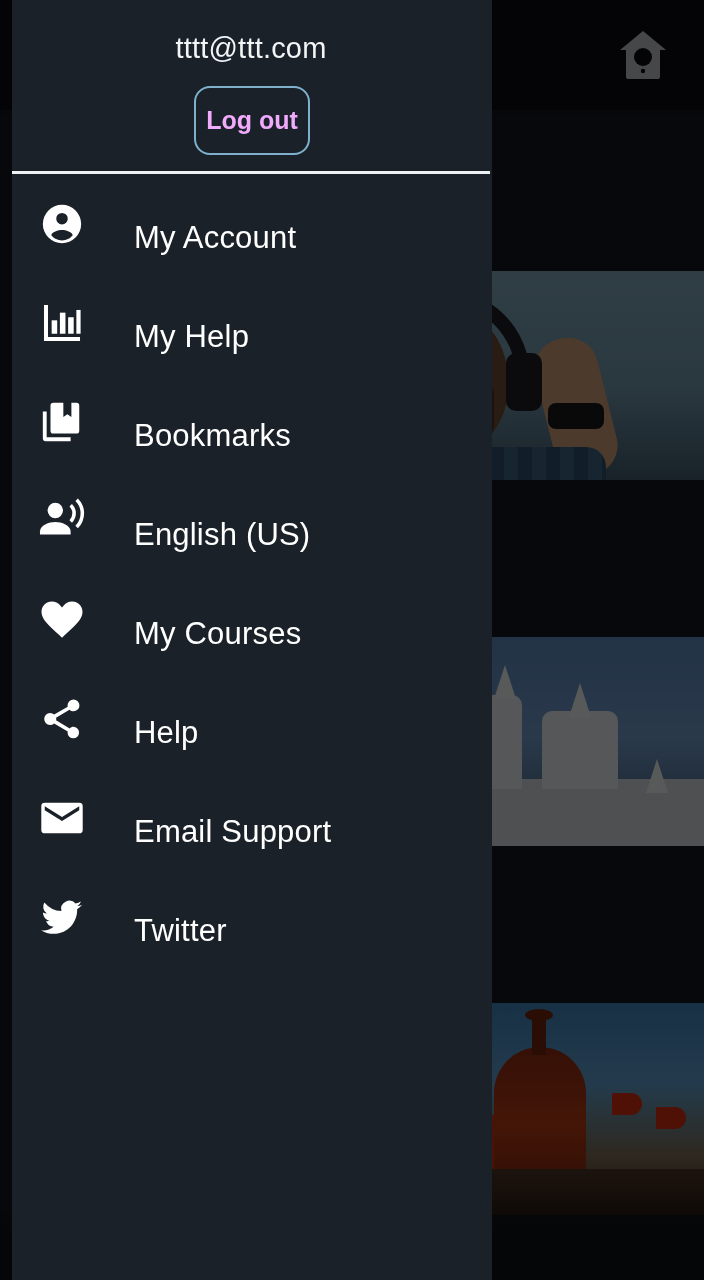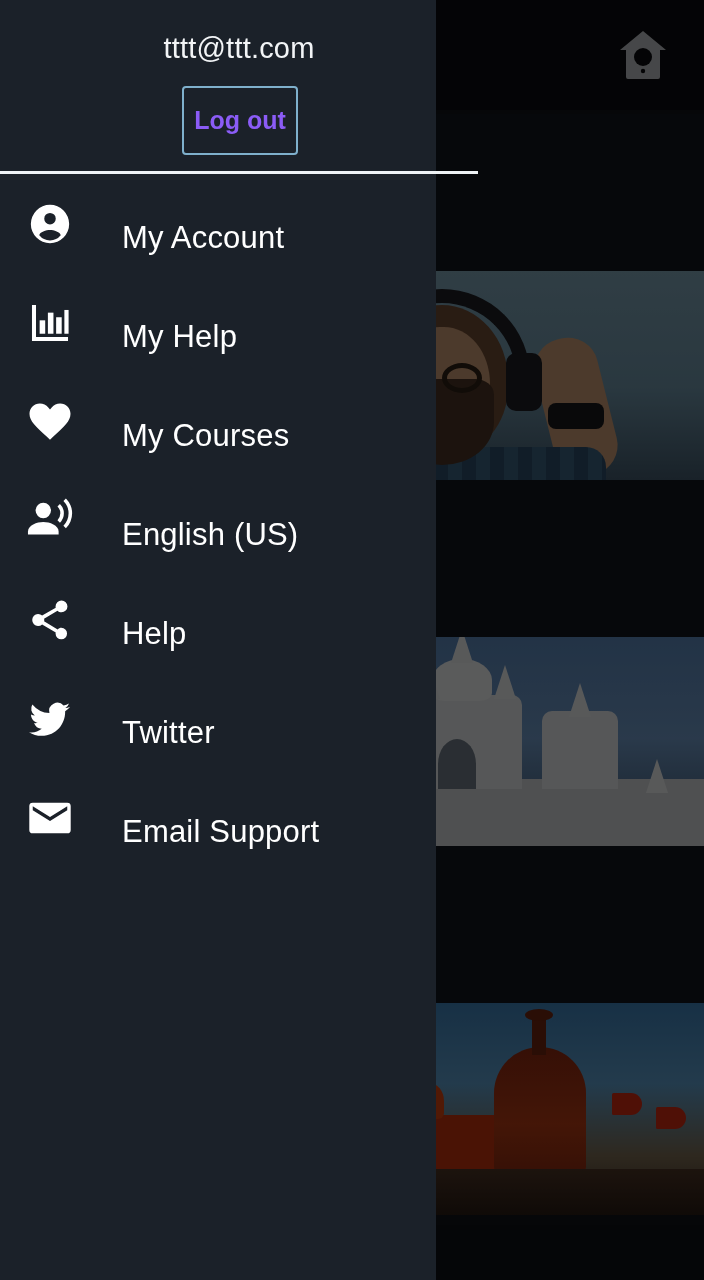--- a/index.html
+++ b/index.html
@@ -108,32 +108,32 @@
   .tp-gold { position:absolute; left:10px; bottom:66px; width:66px; height:66px;
     border:7px solid #c9922f; border-radius:50%; }
   .tp-ground { position:absolute; left:0; bottom:0; width:478px; height:46px;
     background:linear-gradient(180deg,#4b3425 0%,#2a1c14 100%); }
 
   
   #scrim { position:absolute; inset:0; background:rgba(0,0,0,.62); }
 
   
   #drawer {
-    position:absolute; left:0; top:0; width:436px; height:1280px;
+    position:absolute; left:12px; top:0; width:480px; height:1280px;
     background:#1b2129;
   }
   #drawer-header { position:relative; height:173px; }
   #account-email {
     position:absolute; left:0; top:32px; width:478px; text-align:center;
     font-size:29px; color:#f2f4f6; letter-spacing:.2px;
   }
   #logout-button {
     position:absolute; left:182px; top:86px; width:116px; height:69px;
-    border:2px solid #7fb0cc; border-radius:4px; background:transparent;
-    color:#8b5cf6; font-size:25px; font-weight:bold; font-family:"Liberation Sans", sans-serif;
+    border:2px solid #7fb0cc; border-radius:16px; background:transparent;
+    color:#f0abfc; font-size:25px; font-weight:bold; font-family:"Liberation Sans", sans-serif;
     display:flex; align-items:center; justify-content:center; cursor:pointer;
   }
   #header-divider {
     position:absolute; left:0; top:171px; width:478px; height:3px; background:#eef2f5;
   }
 
   #menu-list { position:absolute; left:0; top:174px; width:478px; }
   .menu-item {
     position:relative; height:99px; display:flex; align-items:center; cursor:pointer;
   }
@@ -263,66 +263,75 @@
             <path fill="#fff" d="M2.6 2.6h2.1v16.7h16.7v2.1H2.6z"></path>
             <rect x="6.6" y="10.6" width="2.9" height="7" fill="#fff"></rect>
             <rect x="10.9" y="6.6" width="2.9" height="11" fill="#fff"></rect>
             <rect x="15.2" y="9" width="2.9" height="8.6" fill="#fff"></rect>
             <rect x="19.5" y="5.2" width="2.2" height="12.4" fill="#fff"></rect>
           </svg>
         </span>
         <span class="menu-label">My Help</span>
       </div>
 
-
-
-      <div class="menu-item">
-        <span class="menu-icon">
-          <svg width="46" height="46" viewBox="0 0 24 24">
-              <path fill="#fff" d="M12 21.2l-1.6-1.5C4.7 14.6 1.3 11.5 1.3 7.7 1.3 4.7 3.7 2.3 6.7 2.3c1.7 0 3.4.8 4.4 2.1l.9 1.1.9-1.1a5.6 5.6 0 014.4-2.1c3 0 5.4 2.4 5.4 5.4 0 3.8-3.4 6.9-9.1 12z"></path>
-            </svg>
-        </span>
-        <span class="menu-label">My Courses</span>
-      </div>
+      <div class="menu-item">
+        <span class="menu-icon">
+          <svg width="46" height="46" viewBox="0 0 24 24">
+            <path fill="#fff" d="M4 6.5H2v14a1.5 1.5 0 001.5 1.5h13v-2H4z"></path>
+            <path fill="#fff" d="M19.5 2h-12A1.5 1.5 0 006 3.5v13A1.5 1.5 0 007.5 18h12a1.5 1.5 0 001.5-1.5v-13A1.5 1.5 0 0019.5 2zm-2.6 0v7.4l-2.1-1.5-2.1 1.5V2z"></path>
+          </svg>
+        </span>
+        <span class="menu-label">Bookmarks</span>
+      </div>
+
 
       <div class="menu-item">
         <span class="menu-icon">
           <svg width="46" height="46" viewBox="0 0 24 24">
             <circle cx="8.5" cy="6.5" r="4" fill="#fff"></circle>
             <path fill="#fff" d="M8.5 12.5c-3.3 0-8 1.7-8 5v1.5h16V17.5c0-3.3-4.7-5-8-5z"></path>
             <path fill="#fff" d="M17.2 3.1l-1.3 1.3a5.1 5.1 0 010 7.2l1.3 1.3a6.9 6.9 0 000-9.8z"></path>
             <path fill="#fff" d="M20.3.2l-1.3 1.3a9.2 9.2 0 010 13l1.3 1.3a11 11 0 000-15.6z"></path>
           </svg>
         </span>
         <span class="menu-label">English (US)</span>
       </div>
 
       <div class="menu-item">
         <span class="menu-icon">
           <svg width="46" height="46" viewBox="0 0 24 24">
+              <path fill="#fff" d="M12 21.2l-1.6-1.5C4.7 14.6 1.3 11.5 1.3 7.7 1.3 4.7 3.7 2.3 6.7 2.3c1.7 0 3.4.8 4.4 2.1l.9 1.1.9-1.1a5.6 5.6 0 014.4-2.1c3 0 5.4 2.4 5.4 5.4 0 3.8-3.4 6.9-9.1 12z"></path>
+            </svg>
+        </span>
+        <span class="menu-label">My Courses</span>
+      </div>
+
+      <div class="menu-item">
+        <span class="menu-icon">
+          <svg width="46" height="46" viewBox="0 0 24 24">
               <path fill="#fff" d="M18 16.1c-.8 0-1.5.3-2 .8l-7.1-4.2c.1-.2.1-.5.1-.7s0-.5-.1-.7l7-4.1c.6.5 1.3.8 2.1.8a3.1 3.1 0 10-3.1-3.1c0 .3 0 .5.1.7L7.9 9.7a3.1 3.1 0 100 4.6l7.1 4.2c0 .2-.1.4-.1.6a3 3 0 103-3z"></path>
             </svg>
         </span>
         <span class="menu-label">Help</span>
       </div>
 
 
       <div class="menu-item">
         <span class="menu-icon">
           <svg width="46" height="46" viewBox="0 0 24 24">
+              <path fill="#fff" d="M21 4H3a1.8 1.8 0 00-1.8 1.8v12.4A1.8 1.8 0 003 20h18a1.8 1.8 0 001.8-1.8V5.8A1.8 1.8 0 0021 4zm0 3.9l-9 5.6-9-5.6V5.9l9 5.6 9-5.6z"></path>
+            </svg>
+        </span>
+        <span class="menu-label">Email Support</span>
+      </div>
+
+      <div class="menu-item">
+        <span class="menu-icon">
+          <svg width="46" height="46" viewBox="0 0 24 24">
               <path fill="#fff" d="M22.5 5.6c-.8.4-1.6.6-2.5.7a4.3 4.3 0 001.9-2.4c-.8.5-1.8.9-2.8 1.1a4.3 4.3 0 00-7.4 3.9A12.3 12.3 0 012.8 4.4a4.3 4.3 0 001.3 5.8 4.3 4.3 0 01-2-.5v.1c0 2.1 1.5 3.8 3.5 4.2a4.4 4.4 0 01-1.9.1 4.3 4.3 0 004 3A8.7 8.7 0 011 18.9a12.3 12.3 0 006.6 1.9c8 0 12.3-6.6 12.3-12.3v-.6a8.7 8.7 0 002.6-2.3z"></path>
             </svg>
         </span>
         <span class="menu-label">Twitter</span>
-      </div>
-
-      <div class="menu-item">
-        <span class="menu-icon">
-          <svg width="46" height="46" viewBox="0 0 24 24">
-              <path fill="#fff" d="M21 4H3a1.8 1.8 0 00-1.8 1.8v12.4A1.8 1.8 0 003 20h18a1.8 1.8 0 001.8-1.8V5.8A1.8 1.8 0 0021 4zm0 3.9l-9 5.6-9-5.6V5.9l9 5.6 9-5.6z"></path>
-            </svg>
-        </span>
-        <span class="menu-label">Email Support</span>
       </div>
 
     </div>
   </div>
 </div>
 
 </body></html>

